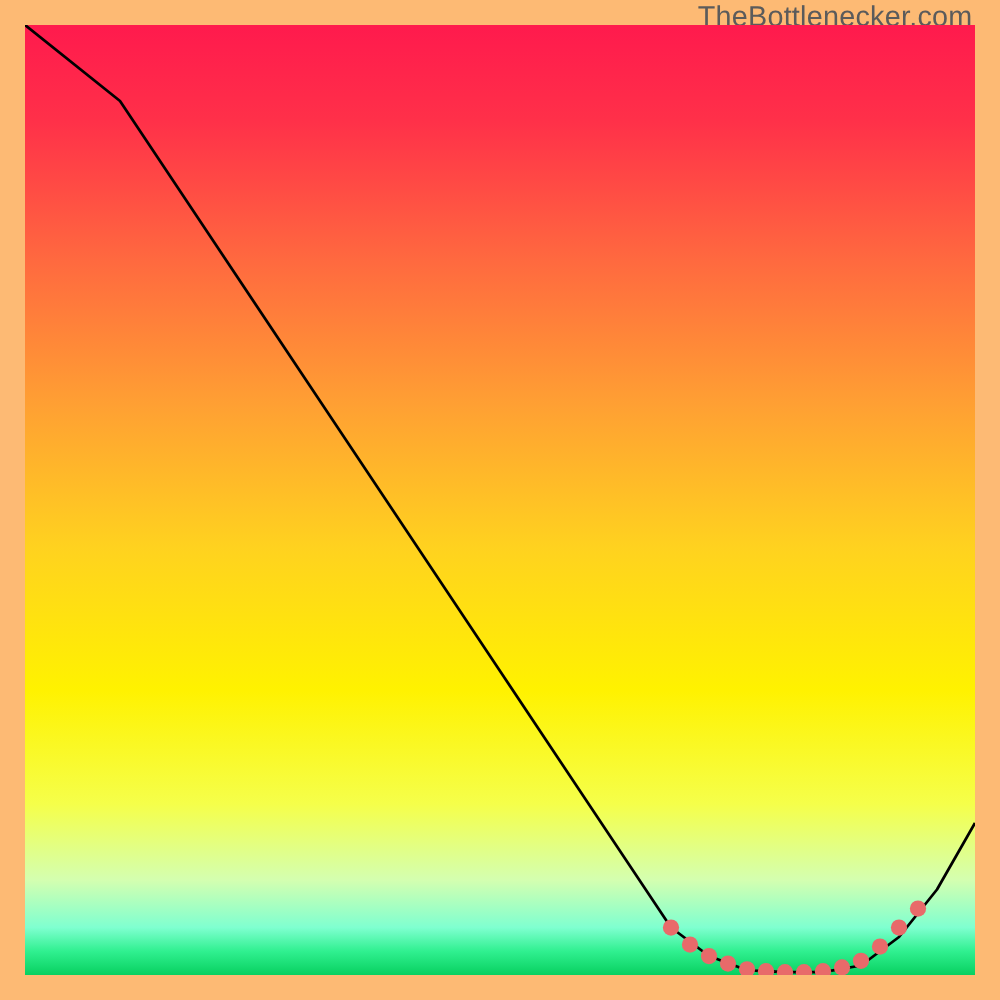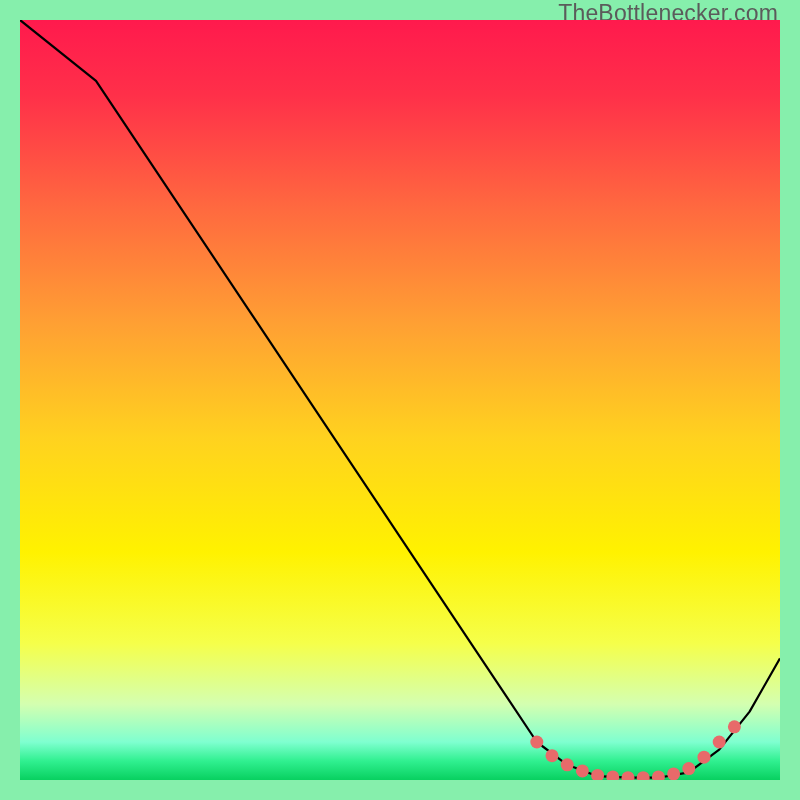--- a/index.html
+++ b/index.html
@@ -11,21 +11,21 @@
     overflow: hidden;
     position: relative;
     font-family: Arial, Helvetica, sans-serif;
   }
   .frame {
     position: absolute;
     top: 0;
     left: 0;
     width: 800px;
     height: 800px;
-    background: #86efac;
+    background: #fdba74;
   }
   .plot {
     position: absolute;
     top: 20px;
     left: 20px;
     width: 760px;
     height: 760px;
     overflow: hidden;
   }
   .watermark {

